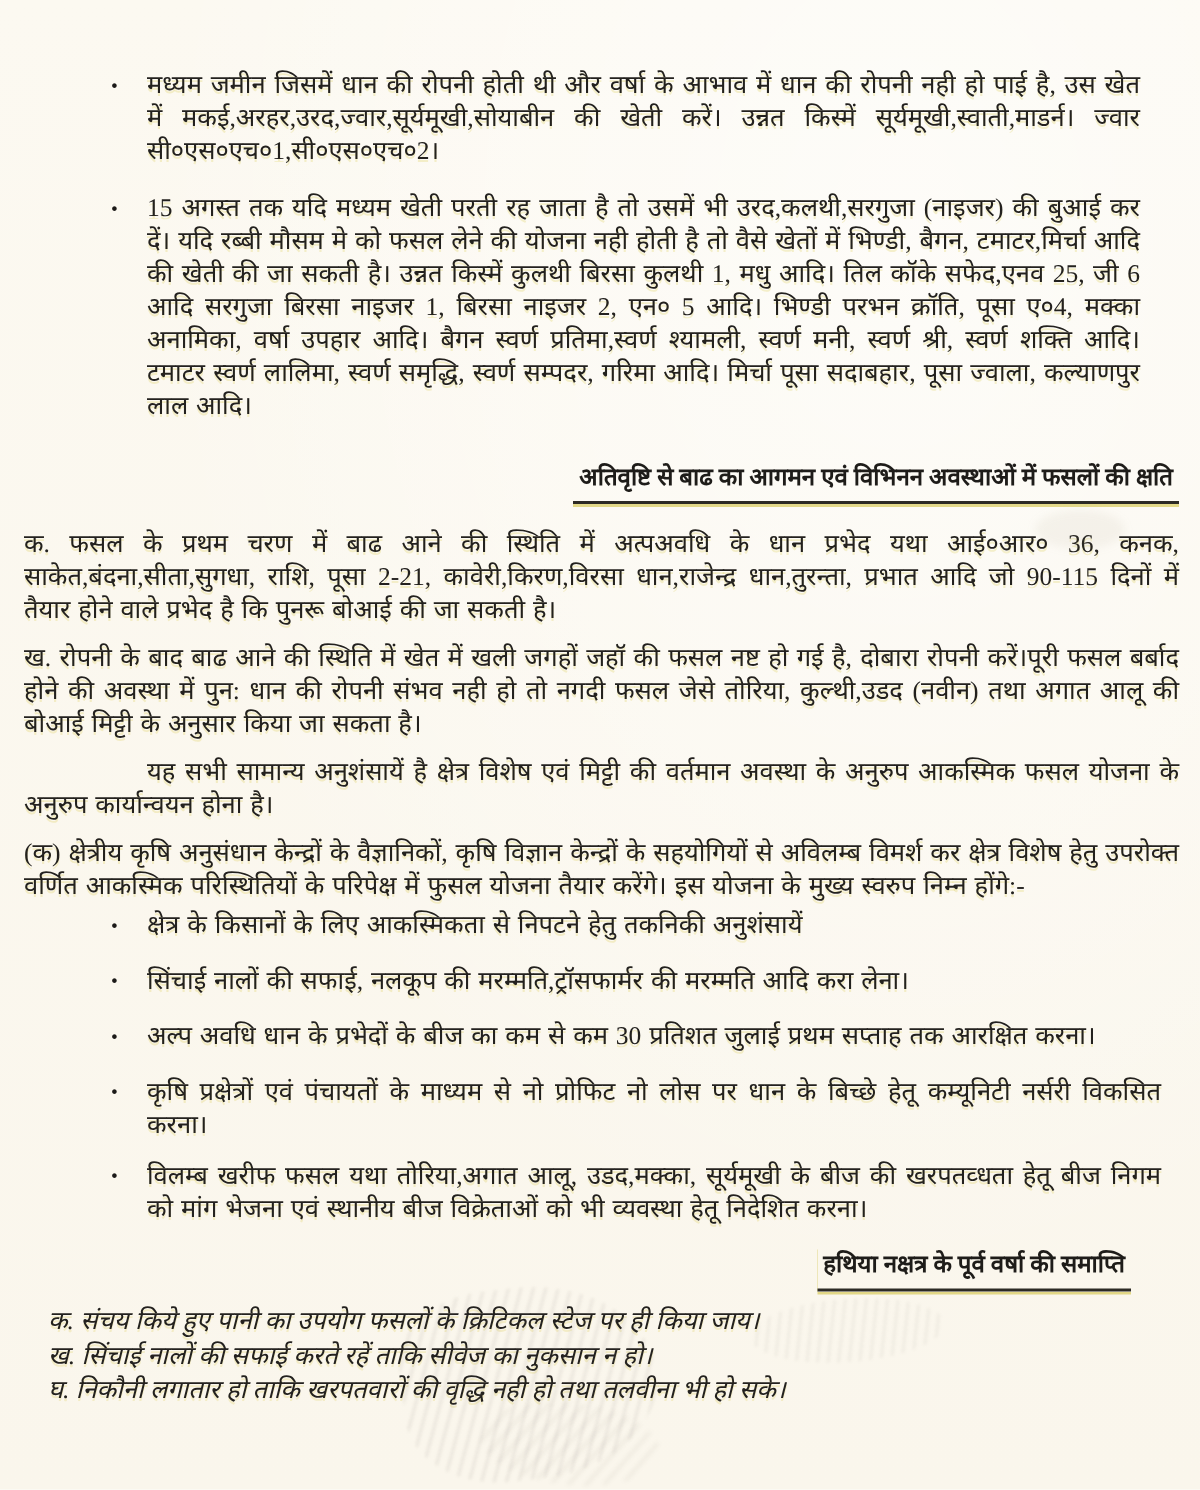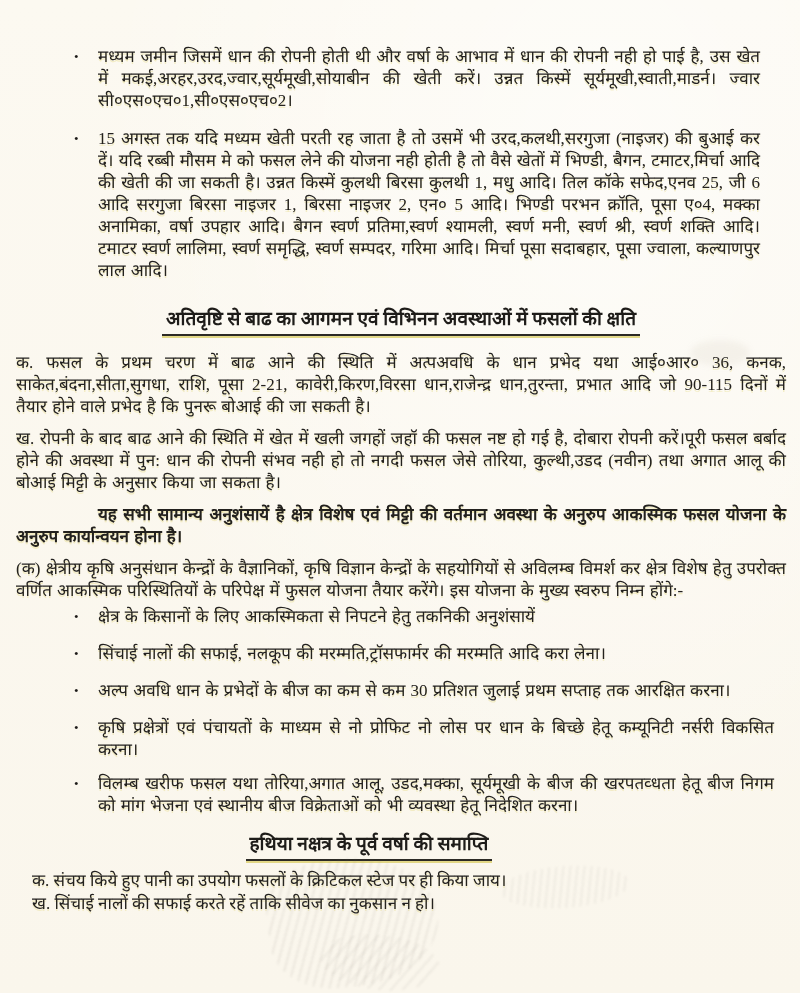--- a/index.html
+++ b/index.html
@@ -33,40 +33,40 @@
   .marker{
     flex:0 0 24px;
     font-size:13px;
     line-height:22px;
     color:#1c1a18;
     text-shadow:none;
   }
   .btext{flex:1;}
   
   p.para{margin:0 0 10px 0;}
-  p.para.note{text-indent:82px;margin-bottom:10px;font-weight:bold;}
+  p.para.note{text-indent:82px;margin-bottom:10px;}
   p.para.intro{margin-bottom:4px;}
   
   h2.heading{
     margin:24px 0 16px 0;
-    text-align:center;
-    font-size:19px;
+    text-align:right;
+    font-size:16px;
     line-height:26px;
     font-weight:bold;
     color:#1e1c19;
   }
   h2.heading .underline{
     display:inline-block;
     padding:0 4px 2px 4px;
     border-bottom:2px solid #2c2a25;
     box-shadow:0 2px 0 rgba(205,190,50,.55);
   }
   h2.heading.second{margin:14px 0 8px 0;transform:translateX(-32px);}
   
-  .plain-list{margin:0;padding:0 10px 0 16px;}
+  .plain-list{margin:0;padding:0 10px 0 16px;font-style:italic;}
   .plain-list .line{
     font-size:17px;line-height:23px;text-align:left;
     text-shadow:0 2px 0 rgba(214,194,44,.20);
   }
   
   .smudge{position:absolute;pointer-events:none;z-index:3;}
   .smudge.s1{
     left:268px;top:858px;width:170px;height:128px;
     background:repeating-linear-gradient(112deg,rgba(118,112,104,.20) 0 2px,transparent 2px 8px);
     filter:blur(1.2px);opacity:.55;transform:rotate(-7deg);
@@ -140,19 +140,20 @@
     </li>
   </ul>
 
   <h2 class="heading second">
     <span class="underline">हथिया नक्षत्र के पूर्व वर्षा की समाप्ति</span>
   </h2>
 
   <div class="plain-list">
     <div class="line">क. संचय किये हुए पानी का उपयोग फसलों के क्रिटिकल स्टेज पर ही किया जाय।</div>
     <div class="line">ख. सिंचाई नालों की सफाई करते रहें ताकि सीवेज का नुकसान न हो।</div>
+    <div class="line">घ. निकौनी लगातार हो ताकि खरपतवारों की वृद्धि नही हो तथा तलवीना भी हो सके।</div>
   </div>
 
   <div class="smudge s1"></div>
   <div class="smudge s2"></div>
   <div class="smudge s3"></div>
 
 </div>
 
 </body></html>

